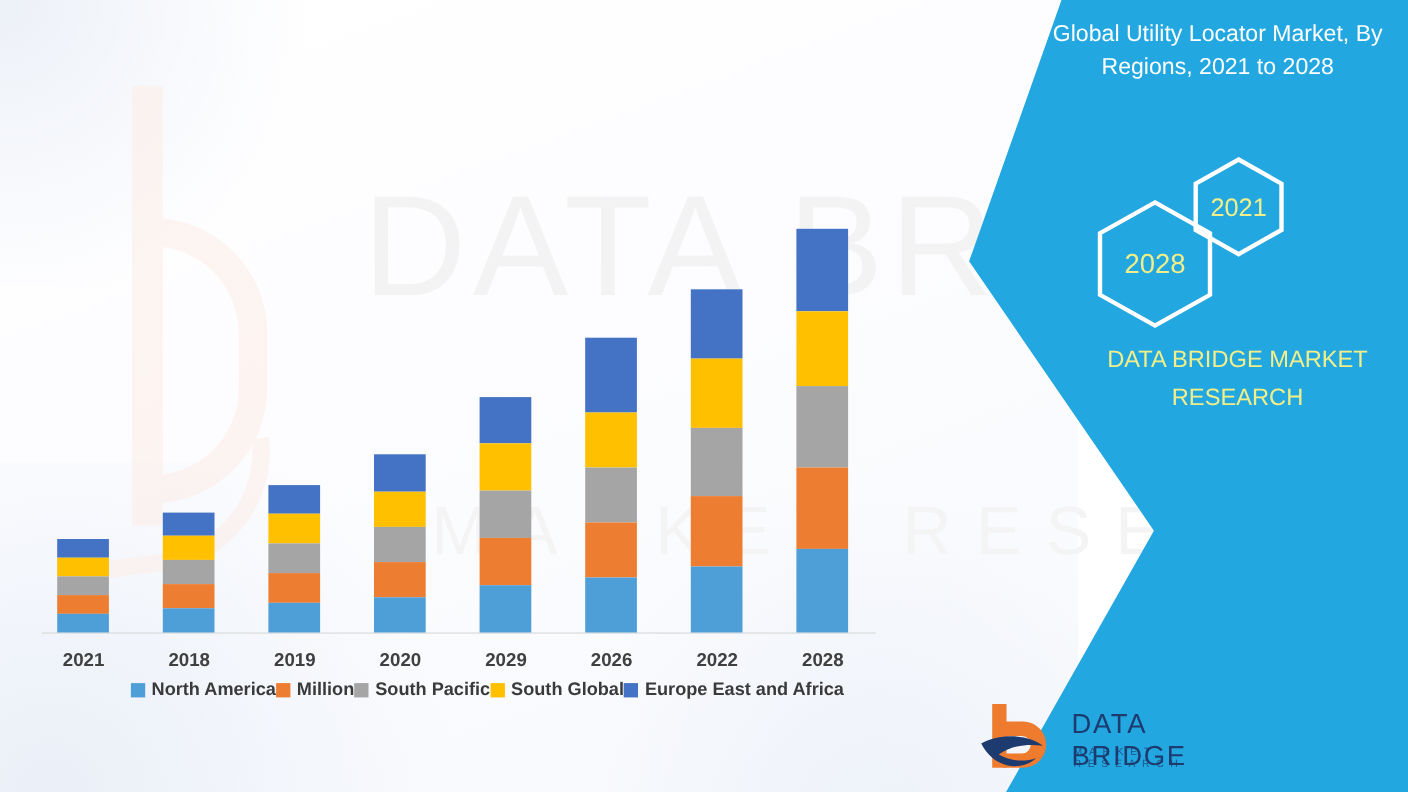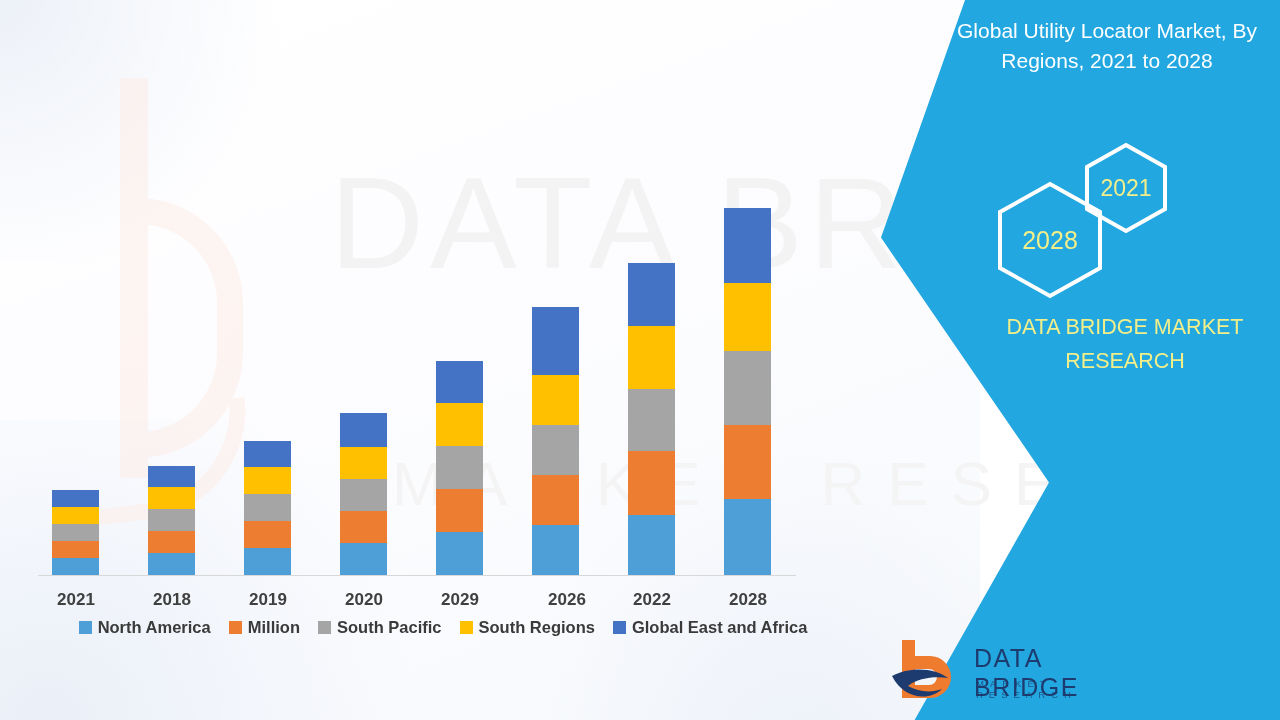--- a/index.html
+++ b/index.html
@@ -129,21 +129,20 @@
   }
 
   
   #legend {
     position: absolute;
     left: 48px; top: 618px;
     width: 790px;
     display: flex;
     align-items: center;
     justify-content: center;
-    gap: 18px;
   }
   .legend-item { display: flex; align-items: center; gap: 6px; }
   .legend-swatch { width: 13px; height: 13px; display: inline-block; }
   .legend-label { font-size: 16.5px; color: #3a3a3a; font-weight: 700; }
 
   
   #right-panel {
     position: absolute;
     right: 0; top: 0;
     width: 420px; height: 720px;
@@ -291,46 +290,46 @@
             <div class="seg" style="height: 68px; background: rgb(255, 192, 0);"></div>
             <div class="seg" style="height: 75px; background: rgb(68, 114, 196);"></div>
           </div>
         </div>
       <div id="ticks">
           <div class="tick" style="left: 36px;">2021</div>
           <div class="tick" style="left: 132px;">2018</div>
           <div class="tick" style="left: 228px;">2019</div>
           <div class="tick" style="left: 324px;">2020</div>
           <div class="tick" style="left: 420px;">2029</div>
-          <div class="tick" style="left: 527px;">2026</div>
+          <div class="tick" style="left: 516px;">2026</div>
           <div class="tick" style="left: 612px;">2022</div>
           <div class="tick" style="left: 708px;">2028</div>
         </div>
     </div>
 
     <div id="legend">
         <div class="legend-item">
           <span class="legend-swatch" style="background: rgb(78, 159, 216);"></span>
           <span class="legend-label">North America</span>
         </div>
         <div class="legend-item">
           <span class="legend-swatch" style="background: rgb(237, 125, 49);"></span>
           <span class="legend-label">Million</span>
         </div>
         <div class="legend-item">
           <span class="legend-swatch" style="background: rgb(165, 165, 165);"></span>
           <span class="legend-label">South Pacific</span>
         </div>
         <div class="legend-item">
           <span class="legend-swatch" style="background: rgb(255, 192, 0);"></span>
-          <span class="legend-label">South Regions</span>
+          <span class="legend-label">South Global</span>
         </div>
         <div class="legend-item">
           <span class="legend-swatch" style="background: rgb(68, 114, 196);"></span>
-          <span class="legend-label">Global East and Africa</span>
+          <span class="legend-label">Europe East and Africa</span>
         </div>
       </div>
   </div>
 
   <div id="right-panel"></div>
 
   <div id="right-title">Global Utility Locator Market, By Regions, 2021 to 2028</div>
 
   <div class="hex" id="hex-2028">
     <svg width="124" height="124" viewBox="0 0 124 124">

